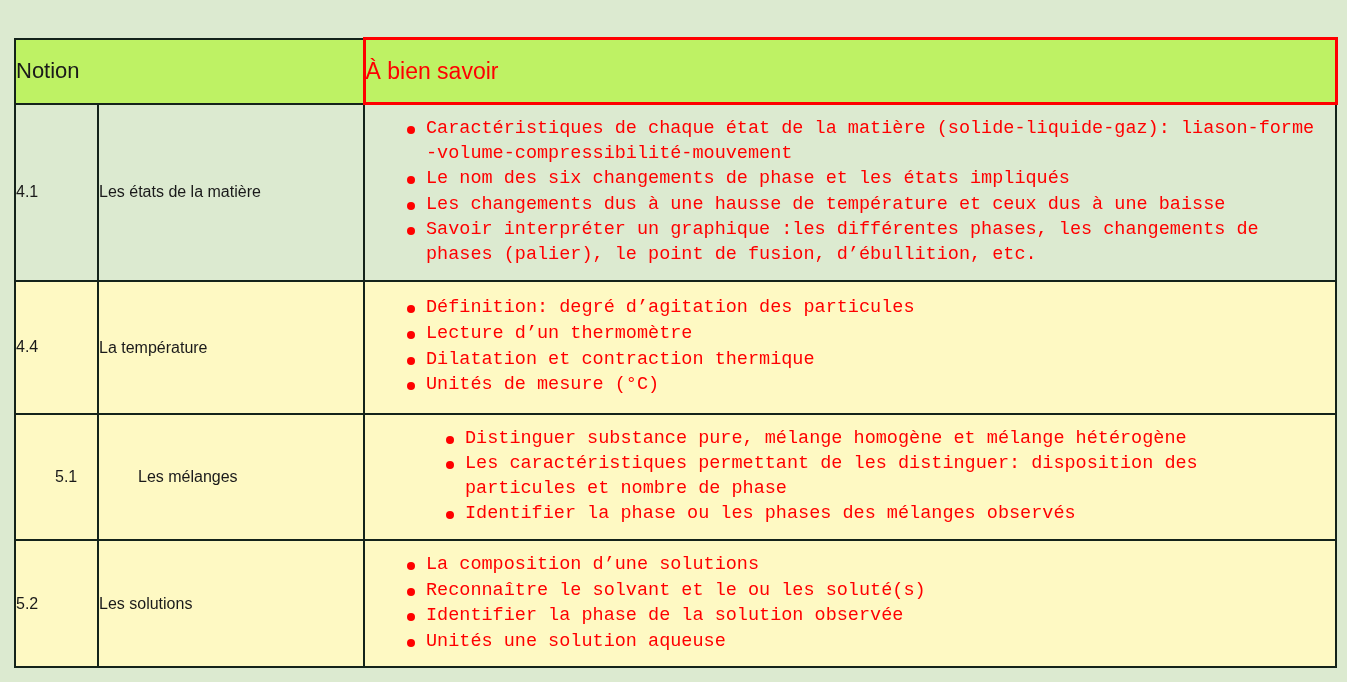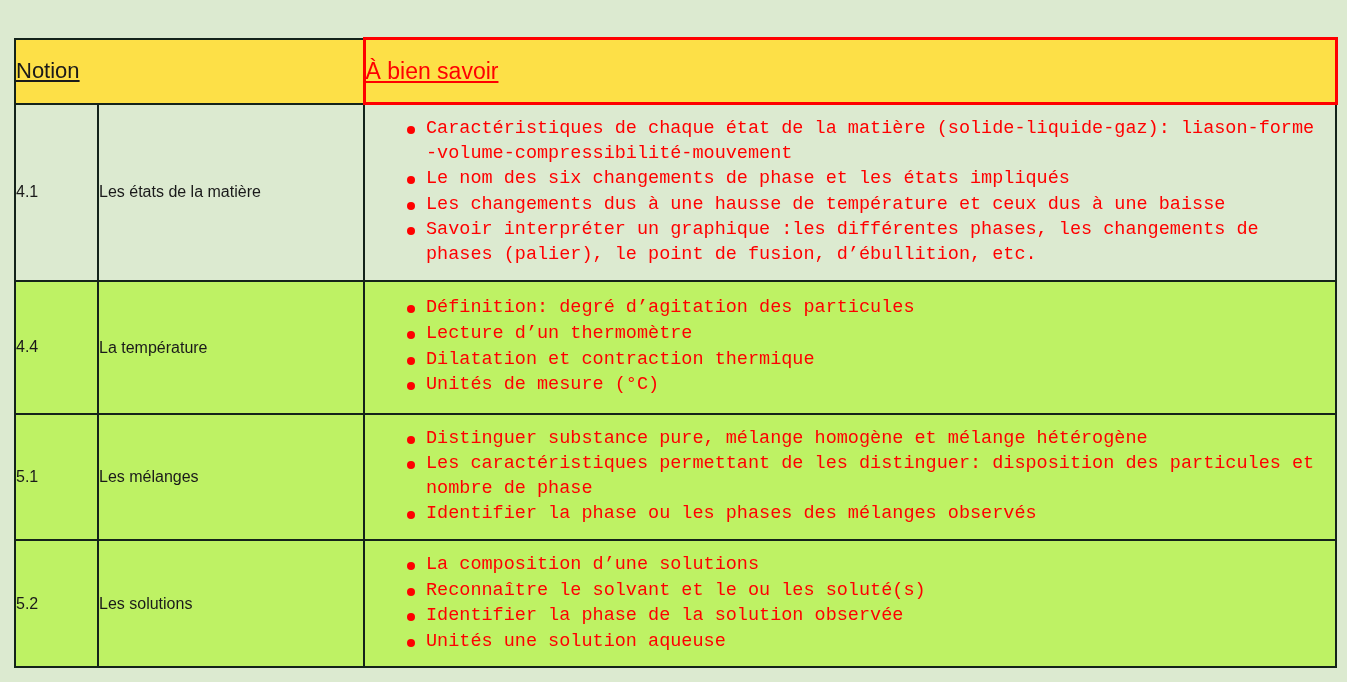--- a/index.html
+++ b/index.html
@@ -41,40 +41,39 @@
     font-weight: normal;
   }
 
   
   .col-num   { width: 83px; }
   .col-name  { width: 266px; }
   .col-know  { width: 972px; }
 
   
   .head-row td {
-    background: #fde047;
+    background: #bef264;
     height: 62px;
-    text-decoration: underline;
   }
   .head-notion {
     font-size: 22px;
     color: #1a1a1a;
     padding-left: 16px;
   }
   .head-know {
     background: #93c47d;
     border: 3px solid #ff0000 !important;
     color: #ff0000;
     font-size: 23px;
     padding-left: 18px;
   }
 
   
   .row-light td { background: #dcead0; }
-  .row-mid   td { background: #bef264; }
+  .row-mid   td { background: #fef9c3; }
 
   .cell-num {
     font-size: 16px;
     color: #1a1a1a;
     padding-left: 13px;
   }
   .cell-name {
     font-size: 16px;
     color: #1a1a1a;
     padding-left: 21px;
@@ -107,21 +106,21 @@
     top: 9px;
     width: 8px;
     height: 8px;
     border-radius: 50%;
     background: #ff0000;
   }
 
   
   .r1 td { height: 166px; }
   .r2 td { height: 131px; }
-  .r3 td { height: 104px; }
+  .r3 td { height: 104px; padding-left: 39px; }
   .r4 td { height: 122px; }
 </style>
 </head>
 <body>
 
 <div class="sheet">
 
   <table class="notion-table">
     <colgroup>
       <col class="col-num">

